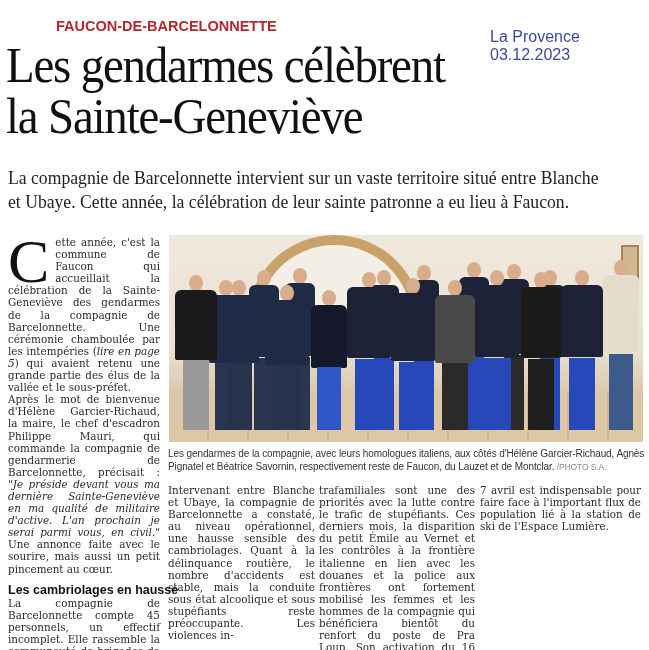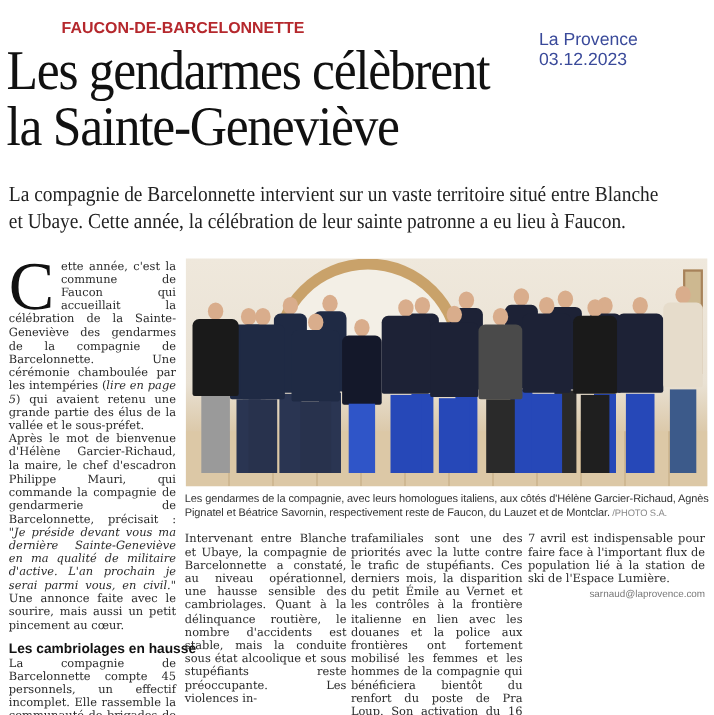--- a/index.html
+++ b/index.html
@@ -223,14 +223,13 @@
 <div class="col col2">
   <p>Intervenant entre Blanche et Ubaye, la compagnie de Barcelonnette a constaté, au niveau opérationnel, une hausse sensible des cambriolages. Quant à la délinquance routière, le nombre d'accidents est stable, mais la conduite sous état alcoolique et sous stupéfiants reste préoccupante. Les violences in-</p>
 </div>
 
 <div class="col col3">
   <p>trafamiliales sont une des priorités avec la lutte contre le trafic de stupéfiants. Ces derniers mois, la disparition du petit Émile au Vernet et les contrôles à la frontière italienne en lien avec les douanes et la police aux frontières ont fortement mobilisé les femmes et les hommes de la compagnie qui bénéficiera bientôt du renfort du poste de Pra Loup. Son activation du 16 décembre au</p>
 </div>
 
 <div class="col col4">
   <p>7 avril est indispensable pour faire face à l'important flux de population lié à la station de ski de l'Espace Lumière.</p>
-  <div class="email">sarnaud@laprovence.com</div>
 </div>
 
 </body></html>

